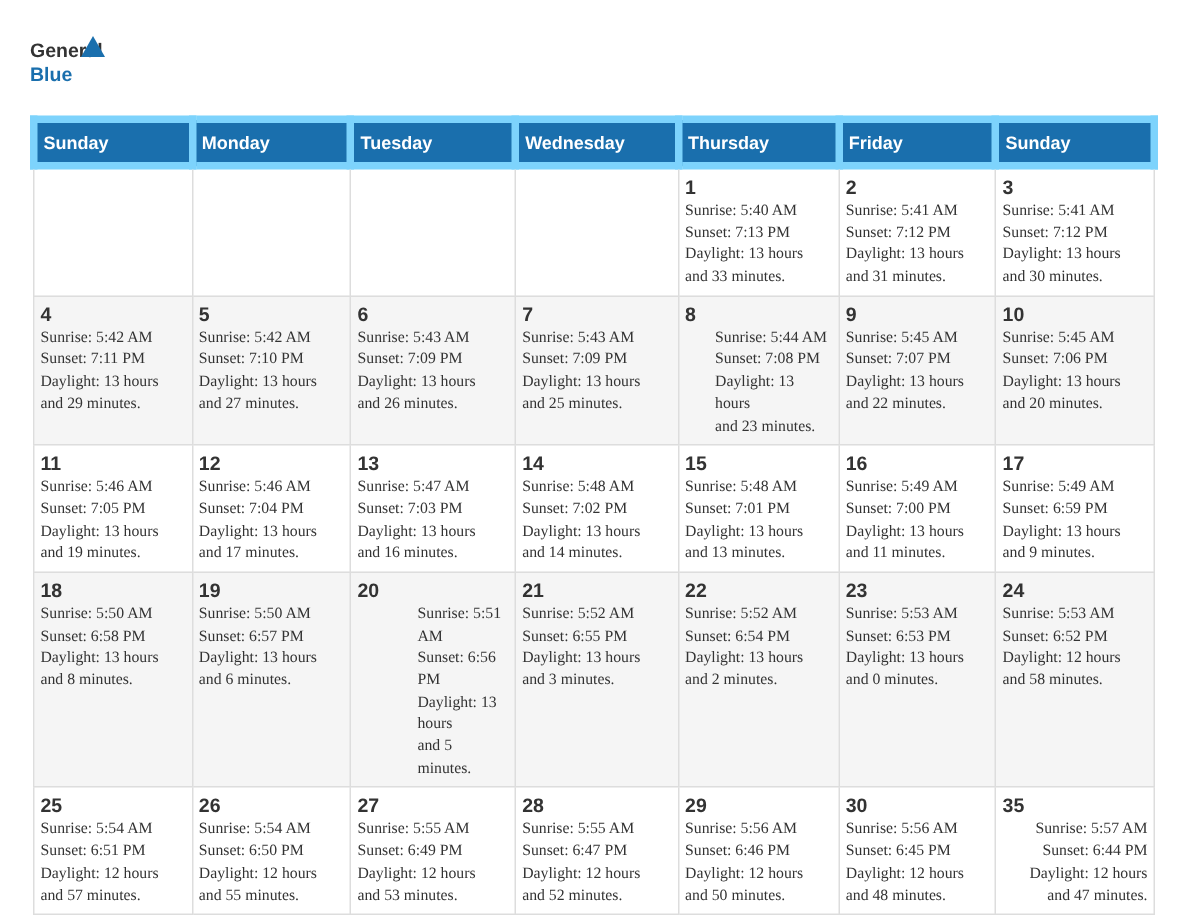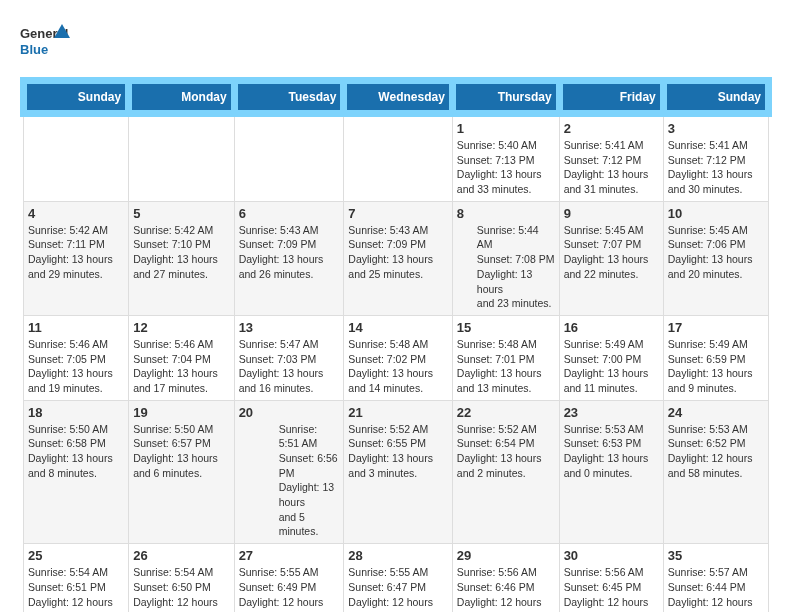--- a/index.html
+++ b/index.html
@@ -36,23 +36,23 @@
       width: 100%;
       border-collapse: collapse;
       font-size: 11px;
     }
     thead tr {
       background-color: #1a6fad;
       color: #fff;
     }
     thead th {
       padding: 6px 4px;
-      text-align: right;
+      text-align: left;
       font-size: 12px;
-      border: 7px solid #7dd3fc;
+      border: 5px solid #7dd3fc;
     }
     tbody tr {
       border-bottom: 1px solid #ccc;
     }
     tbody td {
       vertical-align: top;
       padding: 4px;
       border: 1px solid #ddd;
       width: 113px;
       min-height: 80px;
@@ -65,20 +65,21 @@
       font-size: 13px;
       font-weight: bold;
       color: #333;
       display: block;
       margin-bottom: 2px;
     }
     .day-info {
       color: #333;
       font-size: 10.5px;
       line-height: 1.4;
+      font-family: Liberation Serif, serif;
     }
     .empty-cell {
       background: #fff !important;
     }
   </style>
 </head>
 <body>
 
 <div class="header" style="display: flex; justify-content: space-between; align-items: flex-start; margin-bottom: 12px;">
   <div class="logo">
@@ -325,20 +326,20 @@
         </td>
         <td>
           <span class="day-num">30</span>
           <div class="day-info" style="white-space: pre-line;">Sunrise: 5:56 AM
 Sunset: 6:45 PM
 Daylight: 12 hours
 and 48 minutes.</div>
         </td>
         <td>
           <span class="day-num">35</span>
-          <div class="day-info" style="white-space: pre-line;">Sunrise: 5:57 AM
+          <div class="day-info" style="white-space: pre-line; text-align: right;">Sunrise: 5:57 AM
 Sunset: 6:44 PM
 Daylight: 12 hours
 and 47 minutes.</div>
         </td>
       </tr>
     </tbody>
 </table>
 
 </body></html>

